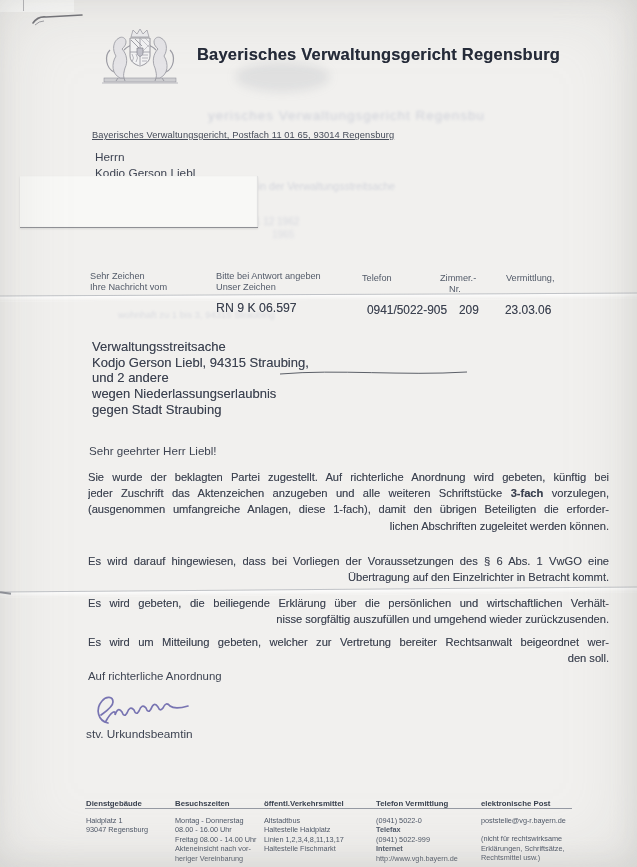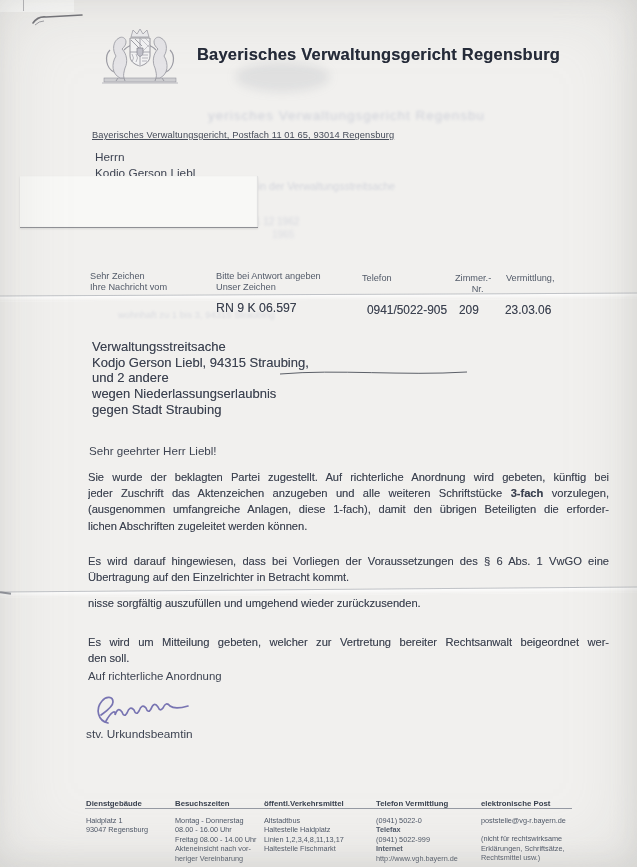--- a/index.html
+++ b/index.html
@@ -41,21 +41,21 @@
   .patch{
     left:20px;top:176px;width:238px;height:51px;background:#f8f8f6;
     border-bottom:1.5px solid #8f9095;
     box-shadow:0 1px 2px rgba(0,0,0,.10), inset -1px 0 1px rgba(150,150,155,.25);
   }
   
   .rhead{font-size:9.2px;line-height:10.5px;color:#525a68;white-space:nowrap;}
   .rh1{left:90px;top:271px;}
   .rh2{left:216px;top:271px;}
   .rh3{left:362px;top:273px;}
-  .rh4{left:455px;top:273px;text-align:center;}
+  .rh4{left:440px;top:273px;}
   .rh4 .l2{padding-left:9px;}
   .rh5{left:506px;top:273px;}
   .rval{font-size:11.9px;color:#3c4250;white-space:nowrap;text-shadow:0 0 .4px rgba(60,66,82,.5);}
   .rv1{left:216px;top:301px;font-size:12.3px;}
   .rv2{left:367px;top:303px;}
   .rv3{left:459px;top:303px;}
   .rv4{left:505px;top:303px;}
   
   .crease{left:-4px;width:648px;height:5px;pointer-events:none;
     background:linear-gradient(to bottom, rgba(255,255,255,.85), rgba(255,255,255,0));
@@ -64,21 +64,21 @@
   .c2{top:589px;transform:rotate(-0.45deg);}
   .edge-tick{left:0;top:592px;width:11px;height:2px;background:#6a6e78;opacity:.75;transform:rotate(8deg);}
   
   .subject{left:92px;top:339px;font-size:13px;line-height:15.7px;color:#3c4250;
     text-shadow:0 0 .4px rgba(60,66,82,.5);}
   .scratch{left:278px;top:366px;width:192px;height:12px;}
   .saluta{left:89px;top:444px;font-size:11.6px;}
   .para{left:88px;width:521px;font-size:11.2px;line-height:16.2px;color:#3c4250;
     text-shadow:0 0 .4px rgba(60,66,82,.45);letter-spacing:-.05px;}
   .jline{text-align:justify;text-align-last:justify;overflow:hidden;white-space:normal;}
-  .lline{text-align:left;}
+  .lline{text-align:right;}
   .p1{top:469px;} .p2{top:553px;} .p3{top:595px;} .p4{top:634px;}
   .closing{left:88px;top:670px;font-size:11.4px;}
   .bold{font-weight:bold;}
   
   .sig{left:92px;top:694px;width:125px;height:34px;}
   .sigcap{left:86px;top:727px;font-size:11.8px;}
   
   .footer-rule{left:85px;top:808px;width:487px;height:1px;background:#6d7383;opacity:.7;}
   .fcol{top:799px;font-size:7.3px;line-height:9.6px;color:#4c5565;white-space:nowrap;}
   .fhead{font-size:7.8px;font-weight:bold;color:#39414f;margin-bottom:7px;}
@@ -186,20 +186,21 @@
 
   <div class="abs para p2">
     <div class="jline">Es wird darauf hingewiesen, dass bei Vorliegen der Voraussetzungen des § 6 Abs. 1 VwGO eine</div>
     <div class="lline">Übertragung auf den Einzelrichter in Betracht kommt.</div>
   </div>
 
   <div class="abs crease c2"></div>
   <div class="abs edge-tick"></div>
 
   <div class="abs para p3">
+    <div class="jline">Es wird gebeten, die beiliegende Erklärung über die persönlichen und wirtschaftlichen Verhält-</div>
     <div class="lline">nisse sorgfältig auszufüllen und umgehend wieder zurückzusenden.</div>
   </div>
 
   <div class="abs para p4">
     <div class="jline">Es wird um Mitteilung gebeten, welcher zur Vertretung bereiter Rechtsanwalt beigeordnet wer-</div>
     <div class="lline">den soll.</div>
   </div>
 
   <div class="abs closing">Auf richterliche Anordnung</div>
 

